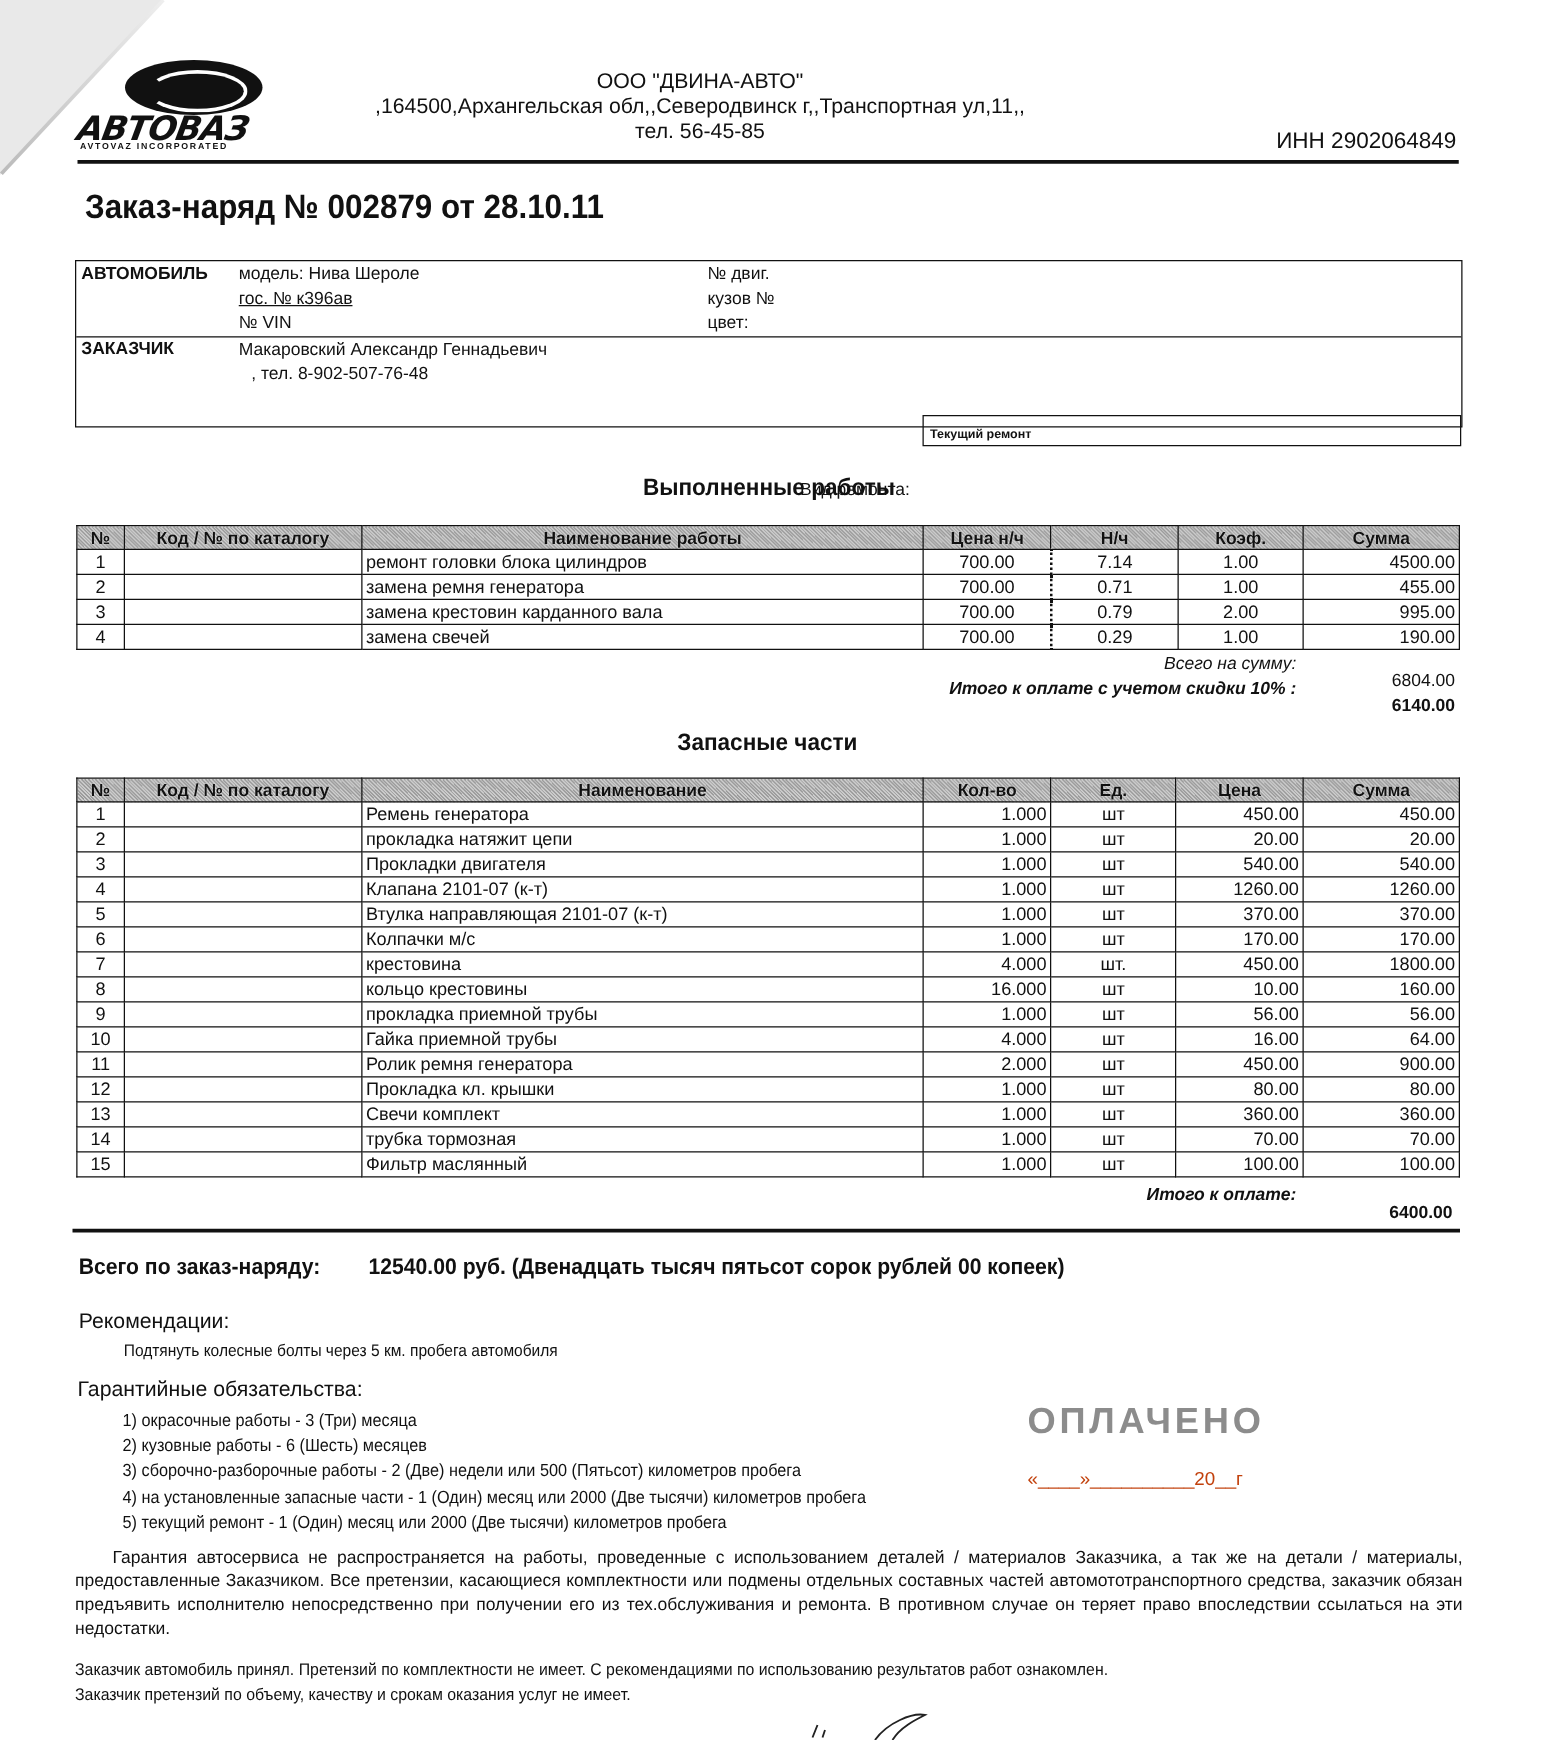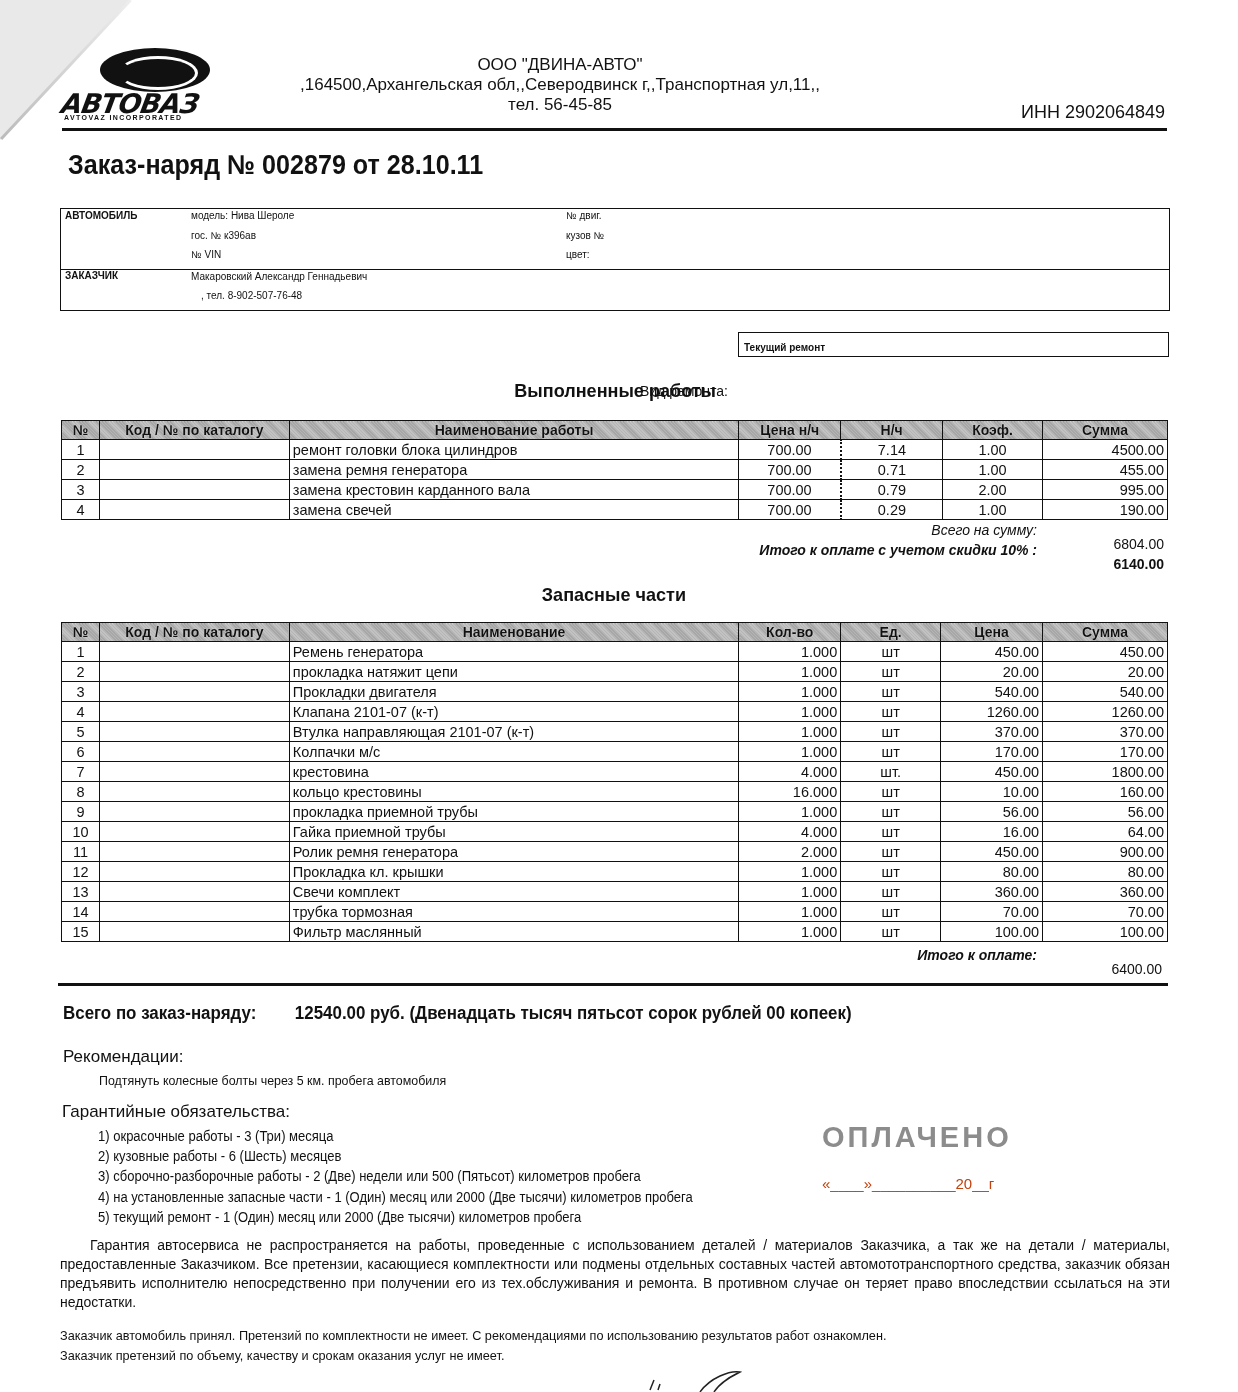--- a/index.html
+++ b/index.html
@@ -23,21 +23,21 @@
   .logo .oval::after { content: ""; position: absolute; left: 18px; top: 8px; width: 74px; height: 28px; border-radius: 50%; border: 3px solid #fff; border-left-color: transparent; }
   .logo .brand { position: absolute; left: 0; top: 40px; font-family: "DejaVu Sans", sans-serif; font-weight: bold; font-style: italic; font-size: 27px; letter-spacing: -1px; transform: skewX(-10deg); color: #111; }
   .logo .sub { position: absolute; left: 2px; top: 66px; font-size: 7px; font-weight: bold; letter-spacing: 1.4px; color: #111; }
   .company { position: absolute; left: 300px; top: 55px; width: 520px; text-align: center; font-size: 17px; line-height: 20px; }
   .inn { position: absolute; right: 73px; top: 102px; font-size: 18px; }
   .hdr-rule { position: absolute; left: 62px; top: 128px; width: 1105px; height: 3px; background: #111; }
 
   .order-title { position: absolute; left: 68px; top: 150px; font-size: 27px; font-weight: bold; transform: scaleX(0.93); transform-origin: 0 0; }
 
   
-  .info-box { position: absolute; left: 60px; top: 208px; width: 1110px; height: 103px; border: 1.5px solid #111; font-size: 10px; }
+  .info-box { position: absolute; left: 60px; top: 208px; width: 1110px; height: 134px; border: 1.5px solid #111; font-size: 14px; }
   .info-box .divider { position: absolute; left: 0; top: 60px; width: 100%; border-top: 1.5px solid #111; }
   .info-box .lbl { position: absolute; font-weight: bold; }
   .info-box .txt { position: absolute; }
 
   .repair-type-label { position: absolute; left: 640px; top: 335px; font-size: 14px; margin-top: 48px; }
   .repair-type-box { position: absolute; left: 738px; top: 332px; width: 431px; height: 25px; border: 1.5px solid #111; font-size: 10px; font-weight: bold; padding: 9px 5px; }
 
   .section-title { position: absolute; font-size: 19px; font-weight: bold; transform: scaleX(0.95); }
 
   
@@ -90,21 +90,21 @@
   <div>тел. 56-45-85</div>
 </div>
 <div class="inn">ИНН 2902064849</div>
 <div class="hdr-rule"></div>
 
 <div class="order-title">Заказ-наряд № 002879 от 28.10.11</div>
 
 <div class="info-box">
   <span class="lbl" style="left:4px;top:1px;">АВТОМОБИЛЬ</span>
   <span class="txt" style="left:130px;top:1px;">модель: Нива Шероле</span>
-  <span class="txt" style="left:130px;top:21px;">гос. № к396ав</span>
+  <span class="txt" style="left:130px;top:21px;text-decoration:underline;">гос. № к396ав</span>
   <span class="txt" style="left:130px;top:40px;text-align:right;">№ VIN</span>
   <span class="txt" style="left:505px;top:1px;">№ двиг.</span>
   <span class="txt" style="left:505px;top:21px;">кузов №</span>
   <span class="txt" style="left:505px;top:40px;text-align:center;">цвет:</span>
   <div class="divider"></div>
   <span class="lbl" style="left:4px;top:61px;">ЗАКАЗЧИК</span>
   <span class="txt" style="left:130px;top:62px;">Макаровский Александр Геннадьевич</span>
   <span class="txt" style="left:140px;top:81px;">, тел. 8-902-507-76-48</span>
 </div>
 
@@ -336,21 +336,21 @@
         <td class="r">1.000</td>
         <td class="c">шт</td>
         <td class="r">100.00</td>
         <td class="r">100.00</td>
       </tr>
     </tbody>
 </table>
 
 <div class="summary">
   <span class="k" style="left:700px;top:947px;width:337px;font-weight:bold;">Итого к оплате:</span>
-  <span class="v" style="left:1060px;top:947px;width:102px;font-weight:normal;">6400.00</span>
+  <span class="v" style="left:1060px;top:947px;width:102px;font-weight:bold;">6400.00</span>
 </div>
 
 <div class="final-rule"></div>
 
 <div class="grand-total">
   <span>Всего по заказ-наряду:</span>
   <span class="amt">12540.00 руб. (Двенадцать тысяч пятьсот сорок рублей 00 копеек)</span>
 </div>
 
 <div class="rec-title">Рекомендации:</div>

